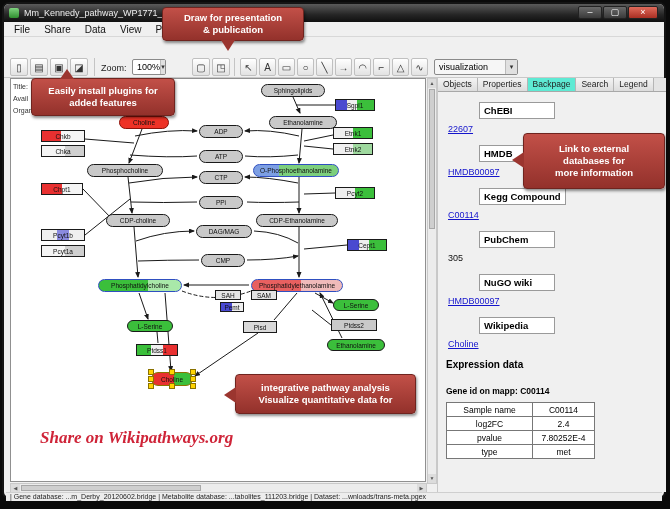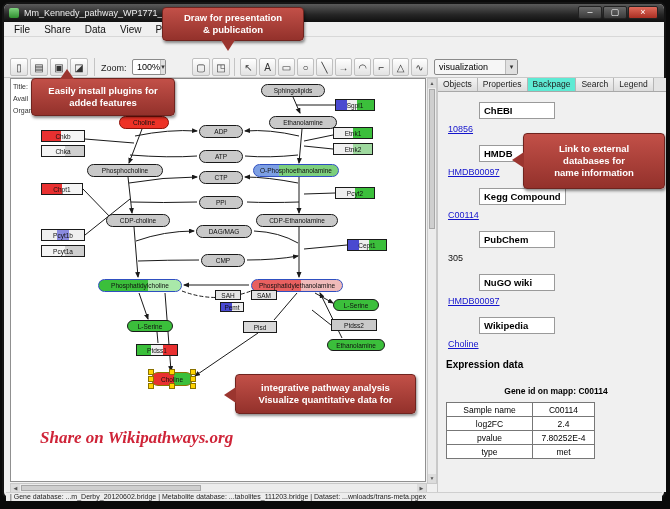--- a/index.html
+++ b/index.html
@@ -82,21 +82,21 @@
          background:linear-gradient(#f4f4f4,#dcdcdc); color:#222; cursor:default; }
   .tab.active { background:#5eead4; }
   .sb-content { position:absolute; left:0; right:0; top:14px; bottom:0; padding:8px 0 0 8px; overflow:hidden; }
   .section { margin-bottom:9px; }
   .section-header { display:inline-block; min-width:76px; border:1px solid #9a9a9a; background:#fff;
                     font-size:9.5px; font-weight:bold; padding:2px 4px;margin-left:33px; }
   .section-link { display:block; margin:5px 0 0 2px; font-size:9px; color:#1414cc;
                   text-decoration:underline; cursor:pointer; }
   .section-value { display:block; margin:5px 17px 0 2px; font-size:9px; color:#111; }
   .expr-title { font-size:10px; font-weight:bold; margin-top:10px; }
-  .gene-id { font-size:8.5px; font-weight:bold; margin-top:16px;text-align:center; }
+  .gene-id { font-size:8.5px; font-weight:bold; margin-top:16px; }
   .expr-table { border-collapse:collapse; margin-top:6px; }
   .expr-table td { border:1px solid #777; font-size:8.5px; text-align:center; background:#fff; height:14px; }
   .expr-table td:first-child { width:86px; }
   .expr-table td:last-child { width:62px; }
 
   
   .callout { position:absolute; background:linear-gradient(#c25048,#93312b); border:1px solid #6f241f;
              border-radius:4px; color:#fff; font-weight:bold; font-size:9.5px; text-align:center;
              display:flex; flex-direction:column; justify-content:center; z-index:20;
              box-shadow:1px 2px 3px rgba(0,0,0,.45); }
@@ -356,21 +356,21 @@
   <div class="sidebar">
     <div class="tabs">
         <div class="tab">Objects</div>
         <div class="tab">Properties</div>
         <div class="tab active">Backpage</div>
         <div class="tab">Search</div>
         <div class="tab">Legend</div>
       </div>
     <div class="sb-content">
       <div>
-          <div class="section"><div class="section-header">ChEBI</div><a class="section-link">10856</a></div>
+          <div class="section"><div class="section-header">ChEBI</div><a class="section-link">22607</a></div>
           <div class="section"><div class="section-header">HMDB</div><a class="section-link">HMDB00097</a></div>
           <div class="section"><div class="section-header">Kegg Compound</div><a class="section-link">C00114</a></div>
           <div class="section"><div class="section-header">PubChem</div><div class="section-value">305</div></div>
           <div class="section"><div class="section-header">NuGO wiki</div><a class="section-link">HMDB00097</a></div>
           <div class="section"><div class="section-header">Wikipedia</div><a class="section-link">Choline</a></div>
         </div>
       <div class="expr-title">Expression data</div>
       <div class="gene-id">Gene id on mapp: C00114</div>
       <table class="expr-table">
           <tbody>
@@ -403,21 +403,21 @@
       <div class="callout-line">Draw for presentation</div>
       <div class="callout-line">&amp; publication</div>
     </div>
   <div class="callout co-plugins">
       <div class="callout-line">Easily install plugins for</div>
       <div class="callout-line">added features</div>
     </div>
   <div class="callout co-link">
       <div class="callout-line">Link to external</div>
       <div class="callout-line">databases for</div>
-      <div class="callout-line">name information</div>
+      <div class="callout-line">more information</div>
     </div>
   <div class="callout co-visualize">
       <div class="callout-line">integrative pathway analysis</div>
       <div class="callout-line">Visualize quantitative data for</div>
     </div>
 
   <div class="share">Share on Wikipathways.org</div>
 
 </div>
 

